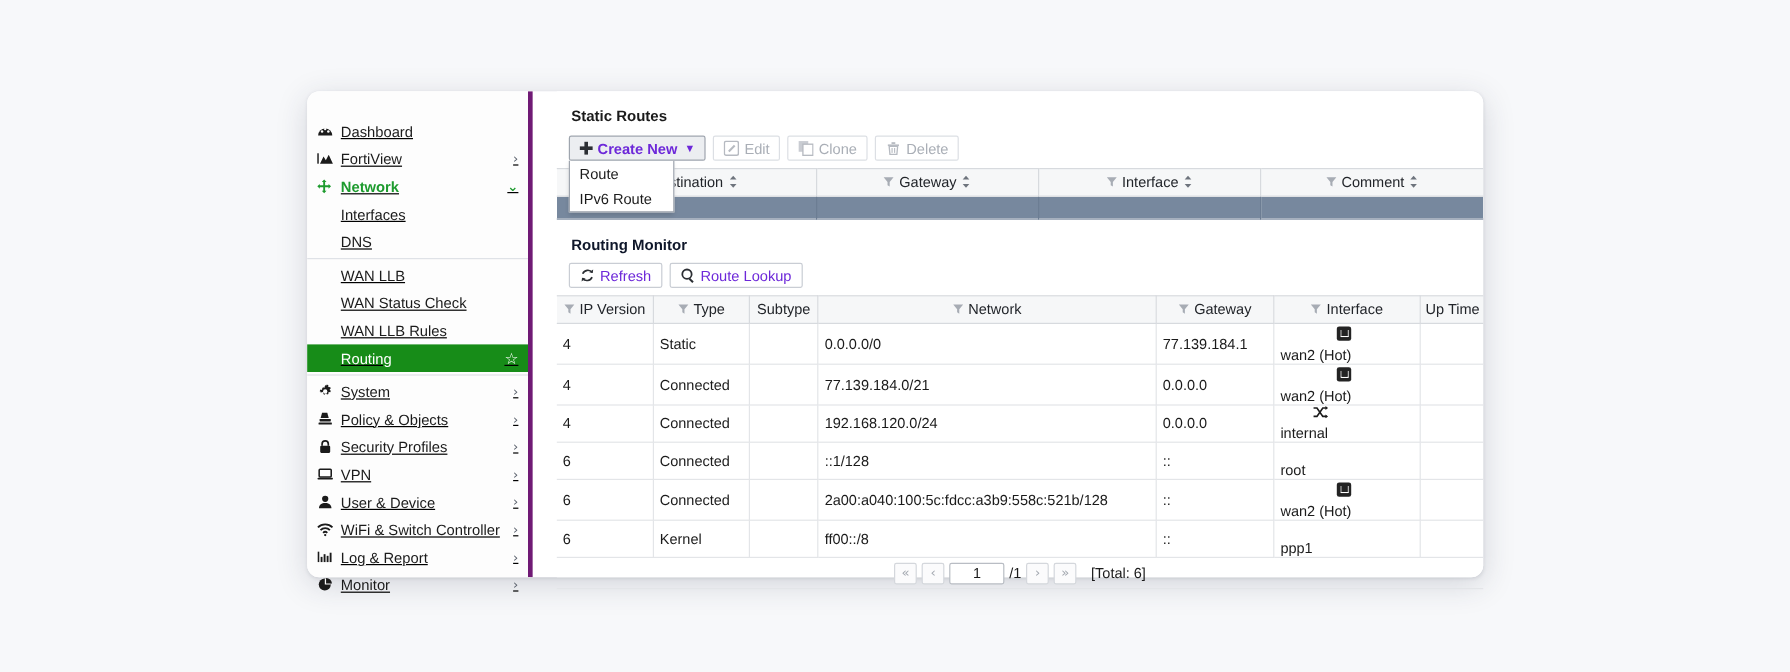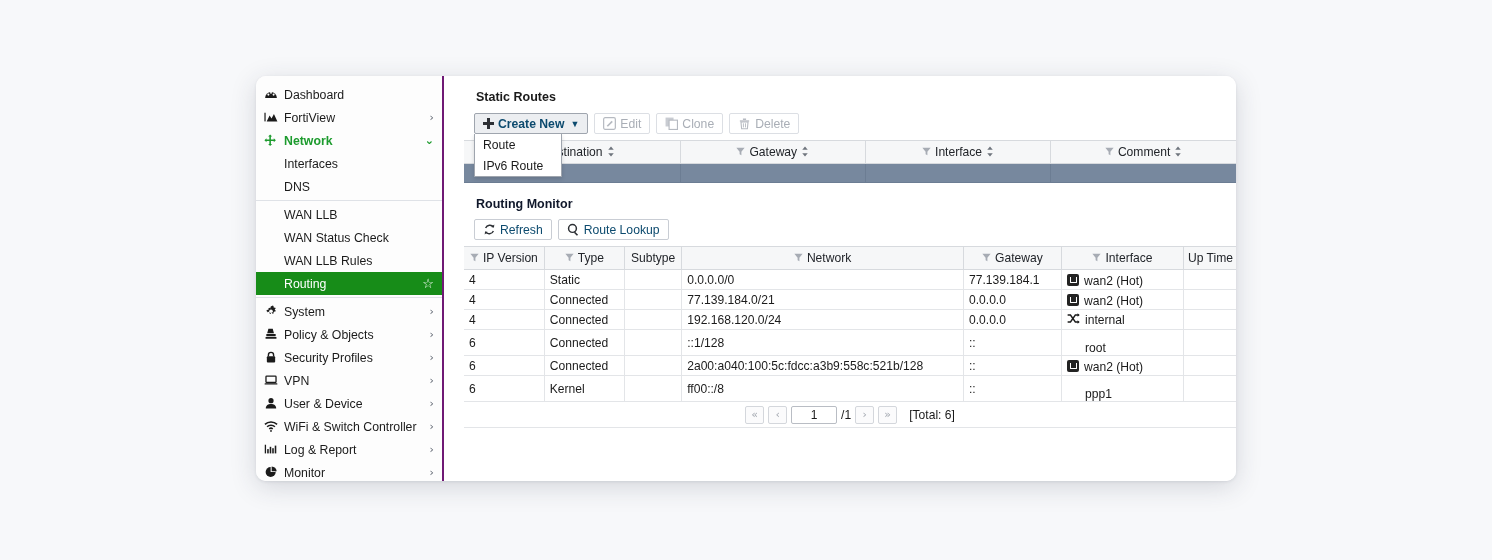--- a/index.html
+++ b/index.html
@@ -18,26 +18,27 @@
     border-radius: 10px;
     box-shadow: 0 6px 26px rgba(40,48,70,0.17), 0 1px 3px rgba(40,48,70,0.10);
     display: flex;
     overflow: visible;
   }
 
   
   #sidebar {
     width: 188px;
     background: #fdfdfd;
-    border-right: 2px solid #701a75;
+    border-right: 4px solid #701a75;
     border-radius: 10px 0 0 10px;
-    padding-top: 7px;
+    padding-top: 22px;
     flex: 0 0 188px;
     position: relative;
     z-index: 2;
+    text-decoration: underline;
   }
   .nav-item {
     display: flex;
     align-items: center;
     height: 23px;
     padding: 0 8px 0 6px;
     font-size: 12.3px;
     color: #1b1b1b;
     cursor: default;
     white-space: nowrap;
@@ -90,21 +91,21 @@
   }
   .tbtn {
     height: 21px;
     display: inline-flex;
     align-items: center;
     gap: 4px;
     padding: 0 8px;
     font-size: 12.2px;
     border: 1px solid #c9cdd4;
     background: #ffffff;
-    color: #0c4a6e;
+    color: #6d28d9;
     border-radius: 2px;
     cursor: pointer;
     white-space: nowrap;
   }
   .tbtn.disabled { color: #a9aeb6; border-color: #dcdfe4; cursor: default; }
   .tbtn.cn {
     background: #eceef1;
     border-color: #9fa5ae;
     font-weight: bold;
     position: relative;
@@ -165,21 +166,21 @@
   }
   tbody td:last-child { border-right: none; }
   .row-selected td {
     background: #77889e;
     border-bottom-color: #6c7d93;
     border-right-color: #6c7d93;
     height: 19px;
   }
 
   
-  .iface { display: inline-flex; align-items: flex-start; gap: 5px; }
+  .iface { display: inline-flex; align-items: flex-end; gap: 5px; flex-direction: column; }
   .ic-port {
     width: 12px; height: 12px;
     background: #232323;
     border-radius: 2px;
     display: inline-flex; align-items: center; justify-content: center;
     flex: 0 0 12px;
   }
   .ic-port i {
     display: block; width: 7px; height: 6px;
     border: 1.5px solid #fff; border-top: none;

